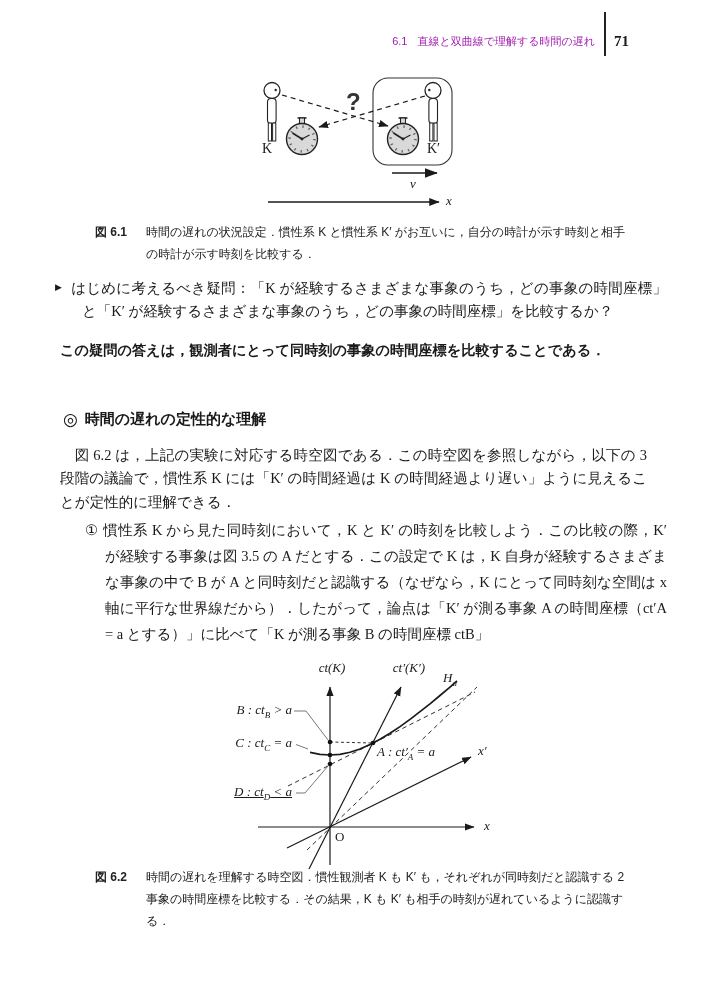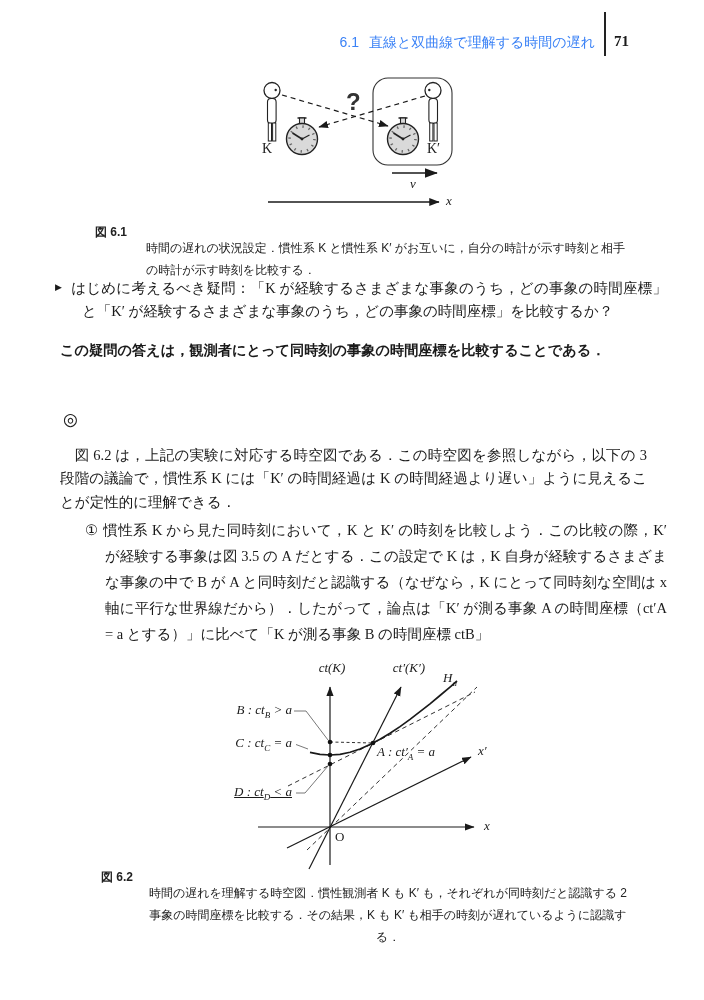--- a/index.html
+++ b/index.html
@@ -1,36 +1,36 @@
 <!DOCTYPE html>
 <html><head>
 <meta charset="utf-8">
 <style>
   html,body{margin:0;padding:0;background:#ffffff;}
   .page{position:relative;width:704px;height:1000px;background:#ffffff;
         font-family:"Liberation Serif","DejaVu Serif",serif;color:#1a1a1a;overflow:hidden;}
   
   .hdr-title{position:absolute;top:34px;right:109px;font-family:"Liberation Sans","DejaVu Sans",sans-serif;
-             font-size:14px;color:#3b82f6;white-space:nowrap;}
+             font-size:11px;color:#a21caf;white-space:nowrap;}
   .hdr-title .sec-no{margin-right:10px;}
   .hdr-rule{position:absolute;left:604px;top:12px;width:1.5px;height:44px;background:#222;}
   .hdr-page{position:absolute;left:614px;top:33px;font-weight:bold;font-size:15px;}
   
   .fig{position:absolute;}
   .fig svg{position:absolute;left:0;top:0;}
   .flabel{position:absolute;font-size:13px;font-style:italic;white-space:nowrap;line-height:1;}
   .flabel.roman{font-style:normal;}
   .flabel sub{font-size:9px;}
   .qmark{position:absolute;left:106px;top:13px;font-family:"Liberation Sans","DejaVu Sans",sans-serif;
          font-weight:bold;font-size:24px;color:#333;}
   
   .caption{position:absolute;display:flex;font-family:"Liberation Sans","DejaVu Sans",sans-serif;
            font-size:12px;line-height:22px;color:#222;}
   .cap-tag{font-weight:bold;width:44px;flex:0 0 44px;margin-right:7px;white-space:nowrap;}
-  .cap-text{width:484px;margin-top:16px;}
+  .cap-text{width:484px;}
   
   .bodytext{font-size:14.5px;line-height:23.3px;text-align:justify;}
   .question{position:absolute;left:48px;top:276px;width:585px;padding-left:27px;text-indent:-27px;margin-left:7px;}
   .q-marker{font-size:9px;vertical-align:2.5px;margin-right:9px;}
   .answer{position:absolute;left:60px;top:341px;width:600px;font-family:"Liberation Sans","DejaVu Sans",sans-serif;
           font-weight:bold;font-size:14.2px;}
   .sec-head{position:absolute;left:63px;top:409px;font-family:"Liberation Sans","DejaVu Sans",sans-serif;
             font-weight:bold;font-size:15px;display:flex;align-items:center;}
   .sec-sym{font-weight:normal;font-size:17px;margin-right:7px;}
   .intro{position:absolute;left:60px;top:437px;width:587px;margin-top:7px;}
@@ -116,20 +116,21 @@
   </div>
 
   <div class="question bodytext">
     <span class="q-marker">▶</span><span>はじめに考えるべき疑問：「K が経験するさまざまな事象のうち，どの事象の時間座標」と「K′ が経験するさまざまな事象のうち，どの事象の時間座標」を比較するか？</span>
   </div>
 
   <div class="answer">この疑問の答えは，観測者にとって同時刻の事象の時間座標を比較することである．</div>
 
   <div class="sec-head">
     <span class="sec-sym">◎</span>
+    <span>時間の遅れの定性的な理解</span>
   </div>
 
   <div class="intro bodytext">　図 6.2 は，上記の実験に対応する時空図である．この時空図を参照しながら，以下の 3 段階の議論で，慣性系 K には「K′ の時間経過は K の時間経過より遅い」ように見えることが定性的に理解できる．</div>
 
   <div class="step1 bodytext">
     <span class="step-marker">①</span><span>慣性系 K から見た同時刻において，K と K′ の時刻を比較しよう．この比較の際，K′ が経験する事象は図 3.5 の A だとする．この設定で K は，K 自身が経験するさまざまな事象の中で B が A と同時刻だと認識する（なぜなら，K にとって同時刻な空間は x 軸に平行な世界線だから）．したがって，論点は「K′ が測る事象 A の時間座標（ct′A = a とする）」に比べて「K が測る事象 B の時間座標 ctB」</span>
   </div>
 
   <div class="fig" style="left:195px;top:660px;width:310px;height:212px;">
     <svg width="310" height="212" viewBox="0 0 310 212">
@@ -178,18 +179,18 @@
     <span class="flabel" style="left:248px;top:11px;"><span>H</span><sub>a</sub></span>
     <span class="flabel" style="left:289px;top:159px;">x</span>
     <span class="flabel" style="left:283px;top:84px;">x′</span>
     <span class="flabel roman" style="left:140px;top:170px;">O</span>
     <span class="flabel" style="left:30px;top:43px;width:67px;text-align:right;"><span>B : ct</span><sub>B</sub><span> &gt; a</span></span>
     <span class="flabel" style="left:30px;top:76px;width:67px;text-align:right;"><span>C : ct</span><sub>C</sub><span> = a</span></span>
     <span class="flabel" style="left:30px;top:125px;width:67px;text-align:right;text-decoration:underline;"><span>D : ct</span><sub>D</sub><span> &lt; a</span></span>
     <span class="flabel" style="left:182px;top:85px;"><span>A : ct′</span><sub>A</sub><span> = a</span></span>
   </div>
 
-  <div class="caption" style="left:95px;top:866px;text-align:center;">
+  <div class="caption" style="left:95px;top:866px;">
     <div class="cap-tag">図 6.2</div>
     <div class="cap-text">時間の遅れを理解する時空図．慣性観測者 K も K′ も，それぞれが同時刻だと認識する 2 事象の時間座標を比較する．その結果，K も K′ も相手の時刻が遅れているように認識する．</div>
   </div>
 
 </div>
 
 </body></html>

